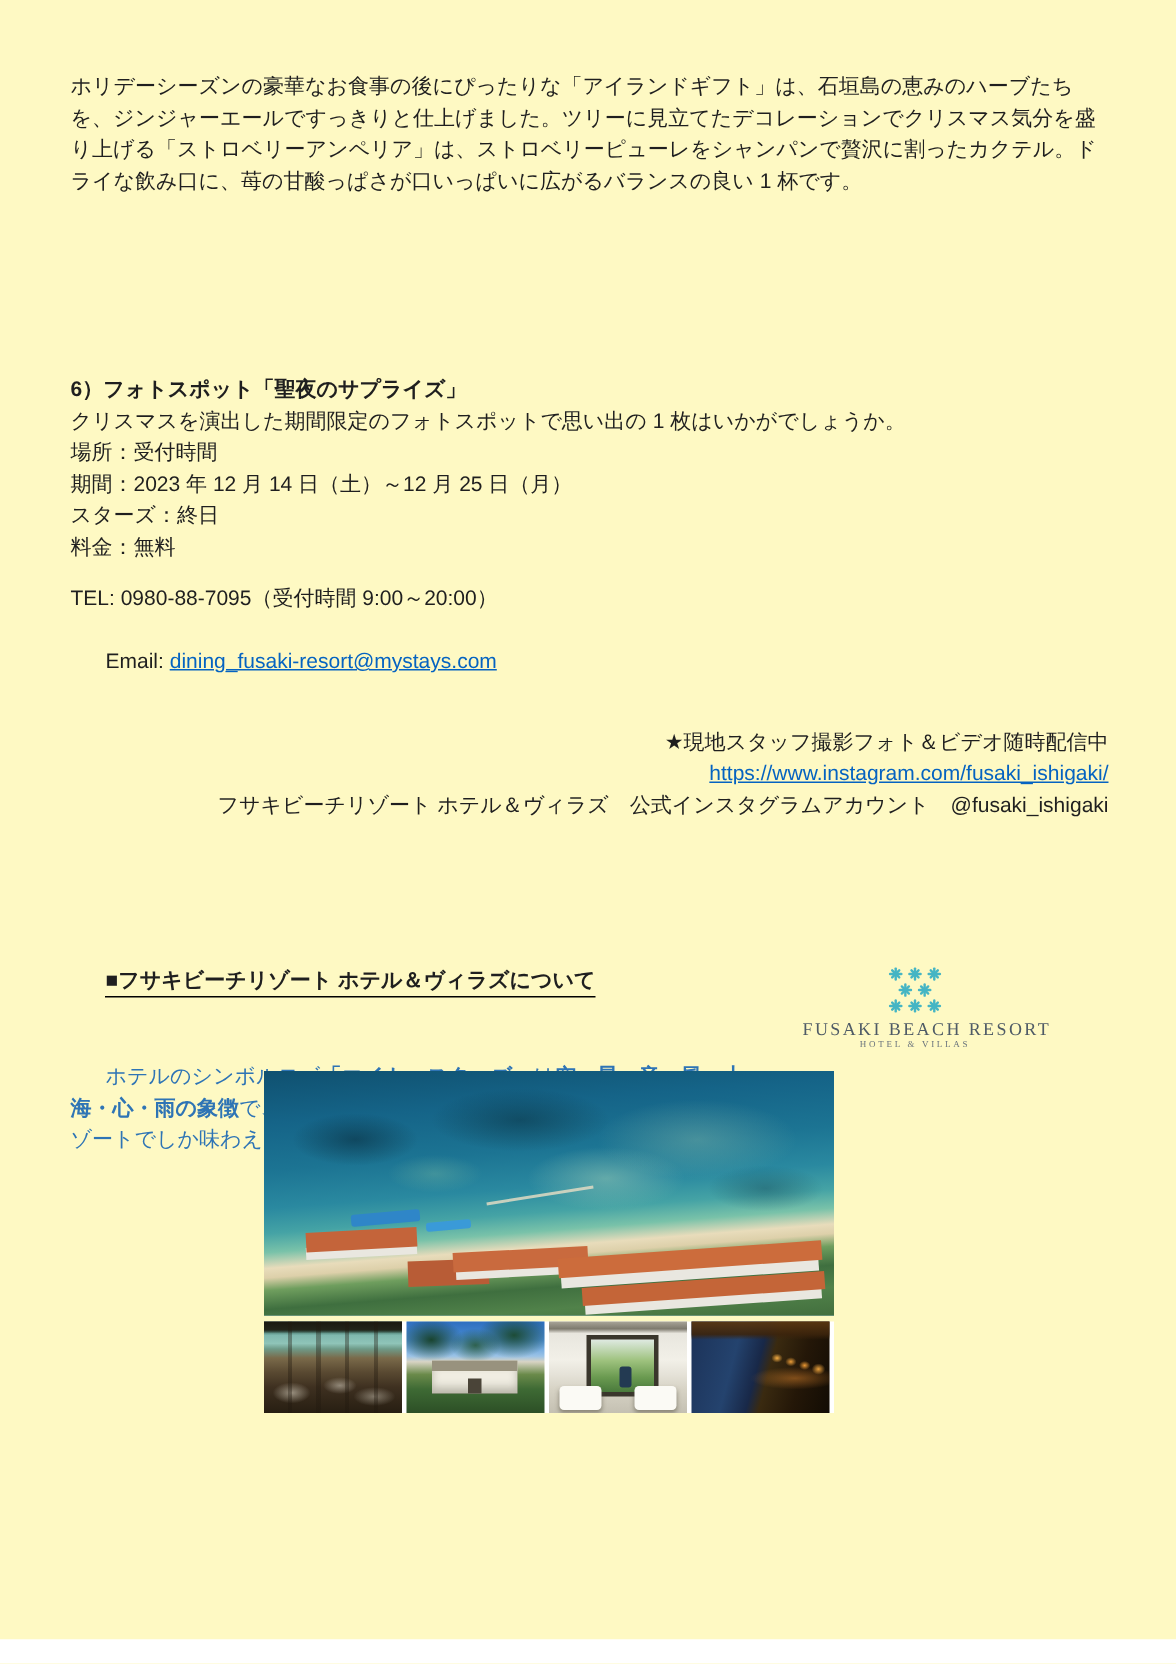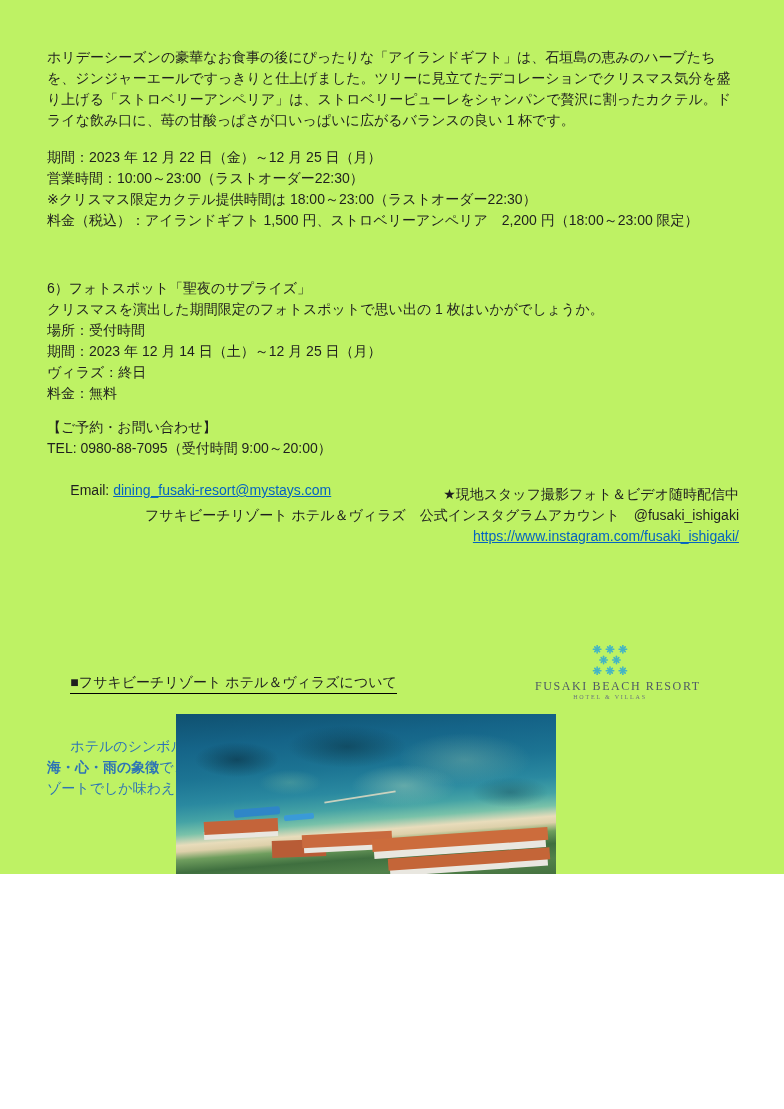--- a/index.html
+++ b/index.html
@@ -1,26 +1,26 @@
 <!DOCTYPE html>
 <html><head>
 <meta charset="utf-8">
 <style>
   html,body{margin:0;padding:0;background:#ffffff;}
   #page{
     position:relative;
-    width:784px;height:874px;
-    background:#bef264;
+    width:784px;height:1093px;
+    background:#fef9c3;
     font-family:"Liberation Sans","DejaVu Sans",sans-serif;
     font-size:14px;line-height:21px;
     color:#1f1f1f;
     overflow:hidden;
   }
   .abs{position:absolute;}
-  .bold{font-weight:normal;margin-top:29px;}
+  .bold{font-weight:bold;}
   a.doclink{color:#0563c1;text-decoration:underline;cursor:pointer;}
   .blue-text{color:#2e74b5;}
   .heading-underline{border-bottom:1.5px solid #000;padding-bottom:0px;display:inline-block;text-align:right;}
   .line{white-space:pre-wrap;}
 
   
   #logo{left:535px;top:645px;width:150px;text-align:center;color:#5b6770;}
   #logo .stars{display:block;margin:0 auto 4px auto;}
   #logo .brand{
     font-family:"Liberation Serif","DejaVu Serif",serif;
@@ -121,48 +121,41 @@
       linear-gradient(105deg, #1c3258 0%, #24436e 32%, #182848 48%, #3a2a10 56%, #241708 76%, #120c04 100%);
   }
 </style>
 </head>
 <body>
 
 <div id="page">
 
   <div class="abs line" style="left:47px;top:47px;width:692px;">ホリデーシーズンの豪華なお食事の後にぴったりな「アイランドギフト」は、石垣島の恵みのハーブたちを、ジンジャーエールですっきりと仕上げました。ツリーに見立てたデコレーションでクリスマス気分を盛り上げる「ストロベリーアンペリア」は、ストロベリーピューレをシャンパンで贅沢に割ったカクテル。ドライな飲み口に、苺の甘酸っぱさが口いっぱいに広がるバランスの良い 1 杯です。</div>
 
-  <div class="abs" style="left:47px;top:147px;width:692px;">
-    <div class="line">期間：2023 年 12 月 22 日（金）～12 月 25 日（月）</div>
-    <div class="line">営業時間：10:00～23:00（ラストオーダー22:30）</div>
-    <div class="line">※クリスマス限定カクテル提供時間は 18:00～23:00（ラストオーダー22:30）</div>
-    <div class="line">料金（税込）：アイランドギフト 1,500 円、ストロベリーアンペリア　2,200 円（18:00～23:00 限定）</div>
-  </div>
 
   <div class="abs" style="left:47px;top:249px;width:692px;">
     <div class="bold line">6）フォトスポット「聖夜のサプライズ」</div>
     <div class="line">クリスマスを演出した期間限定のフォトスポットで思い出の 1 枚はいかがでしょうか。</div>
     <div class="line">場所：受付時間</div>
     <div class="line">期間：2023 年 12 月 14 日（土）～12 月 25 日（月）</div>
-    <div class="line">ヴィラズ：終日</div>
+    <div class="line">スターズ：終日</div>
     <div class="line">料金：無料</div>
   </div>
 
   <div class="abs" style="left:47px;top:388px;width:692px;">
-    <div class="bold line">【ご予約・お問い合わせ】</div>
     <div class="line">TEL: 0980-88-7095（受付時間 9:00～20:00）</div>
     <div class="line">
       <span>Email: </span><a class="doclink">dining_fusaki-resort@mystays.com</a>
     </div>
   </div>
 
   <div class="abs" style="left:47px;top:484px;width:692px;text-align:right;">
     <div class="line">★現地スタッフ撮影フォト＆ビデオ随時配信中</div>
+    <div class="line"><a class="doclink">https://www.instagram.com/fusaki_ishigaki/</a></div>
     <div class="line">フサキビーチリゾート ホテル＆ヴィラズ　公式インスタグラムアカウント　@fusaki_ishigaki</div>
-    <div class="line"><a class="doclink">https://www.instagram.com/fusaki_ishigaki/</a></div>
   </div>
 
   <div class="abs" style="left:47px;top:622px;width:692px;">
     <div class="bold line">
       <span class="heading-underline">■フサキビーチリゾート ホテル＆ヴィラズについて</span>
     </div>
     <div class="blue-text line" style="width:463px;">
       <span>ホテルのシンボルロゴ</span><b>「エイト・スターズ」</b><span>は</span><b>空・星・音・風・土・海・心・雨の象徴</b><span>で、ゆったりと流れる島時間の中で、フサキビーチリゾートでしか味わえない特別な体験を表現しています。</span>
     </div>
   </div>

